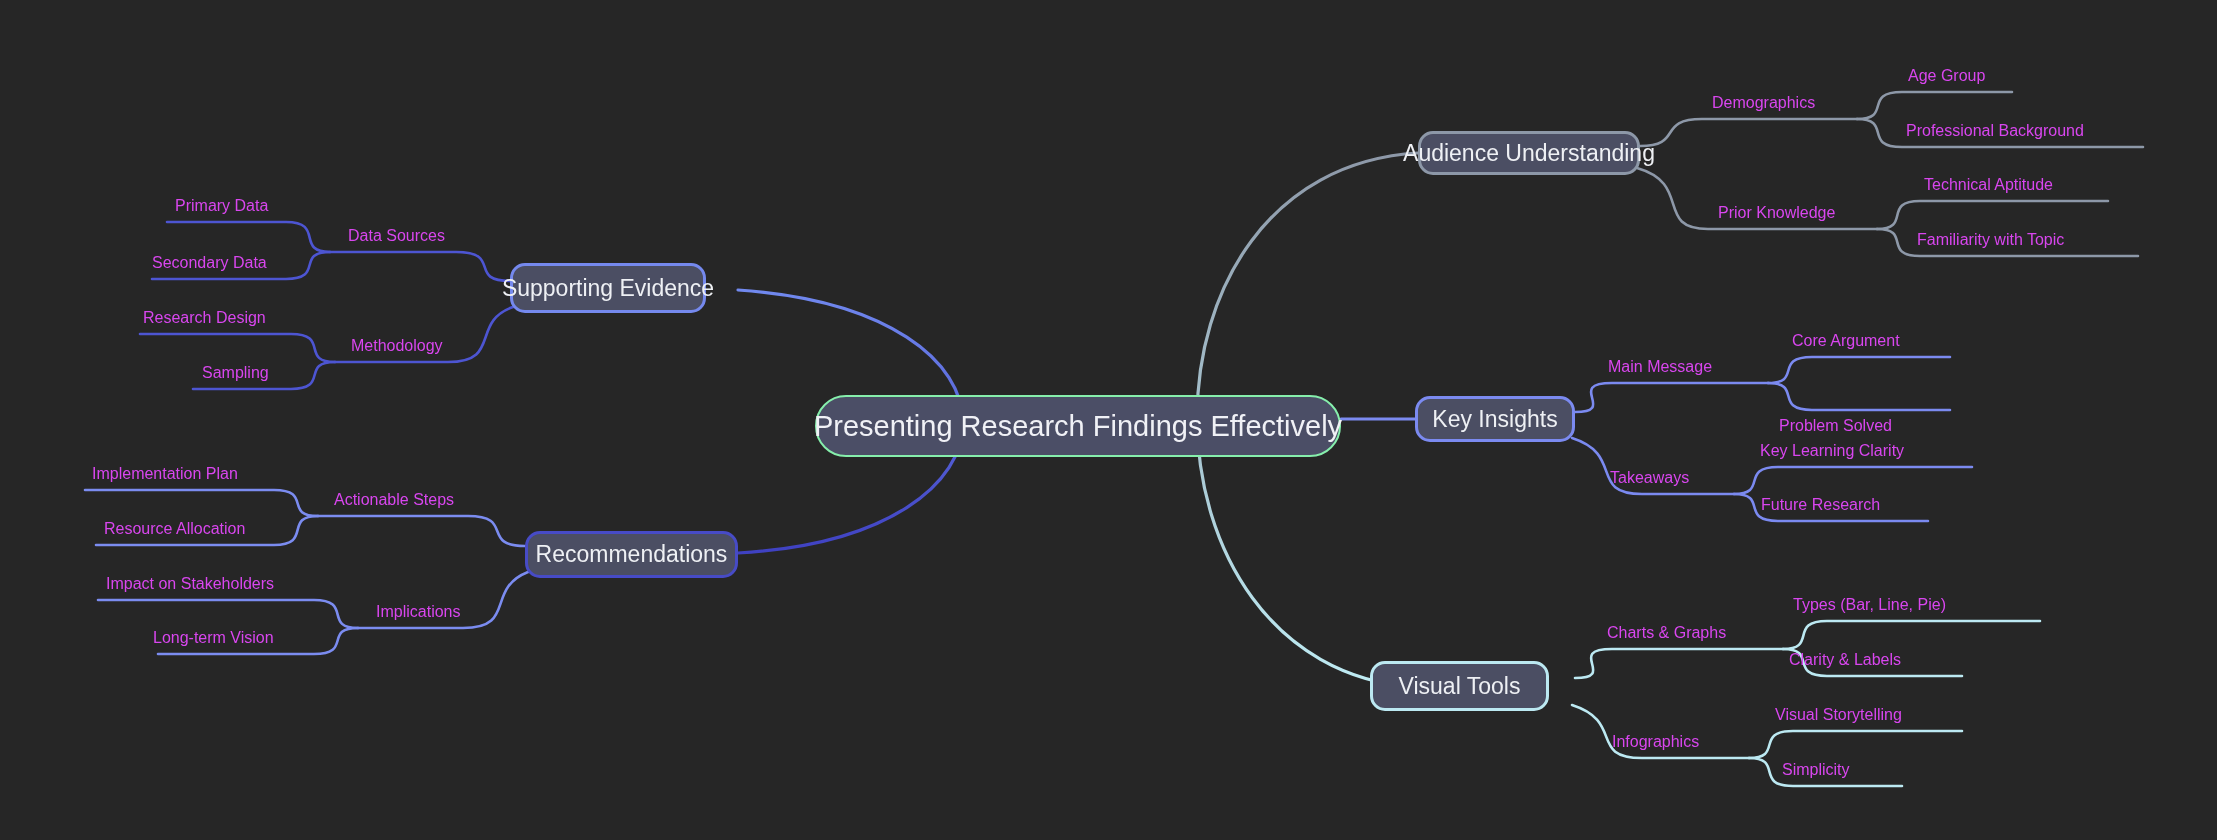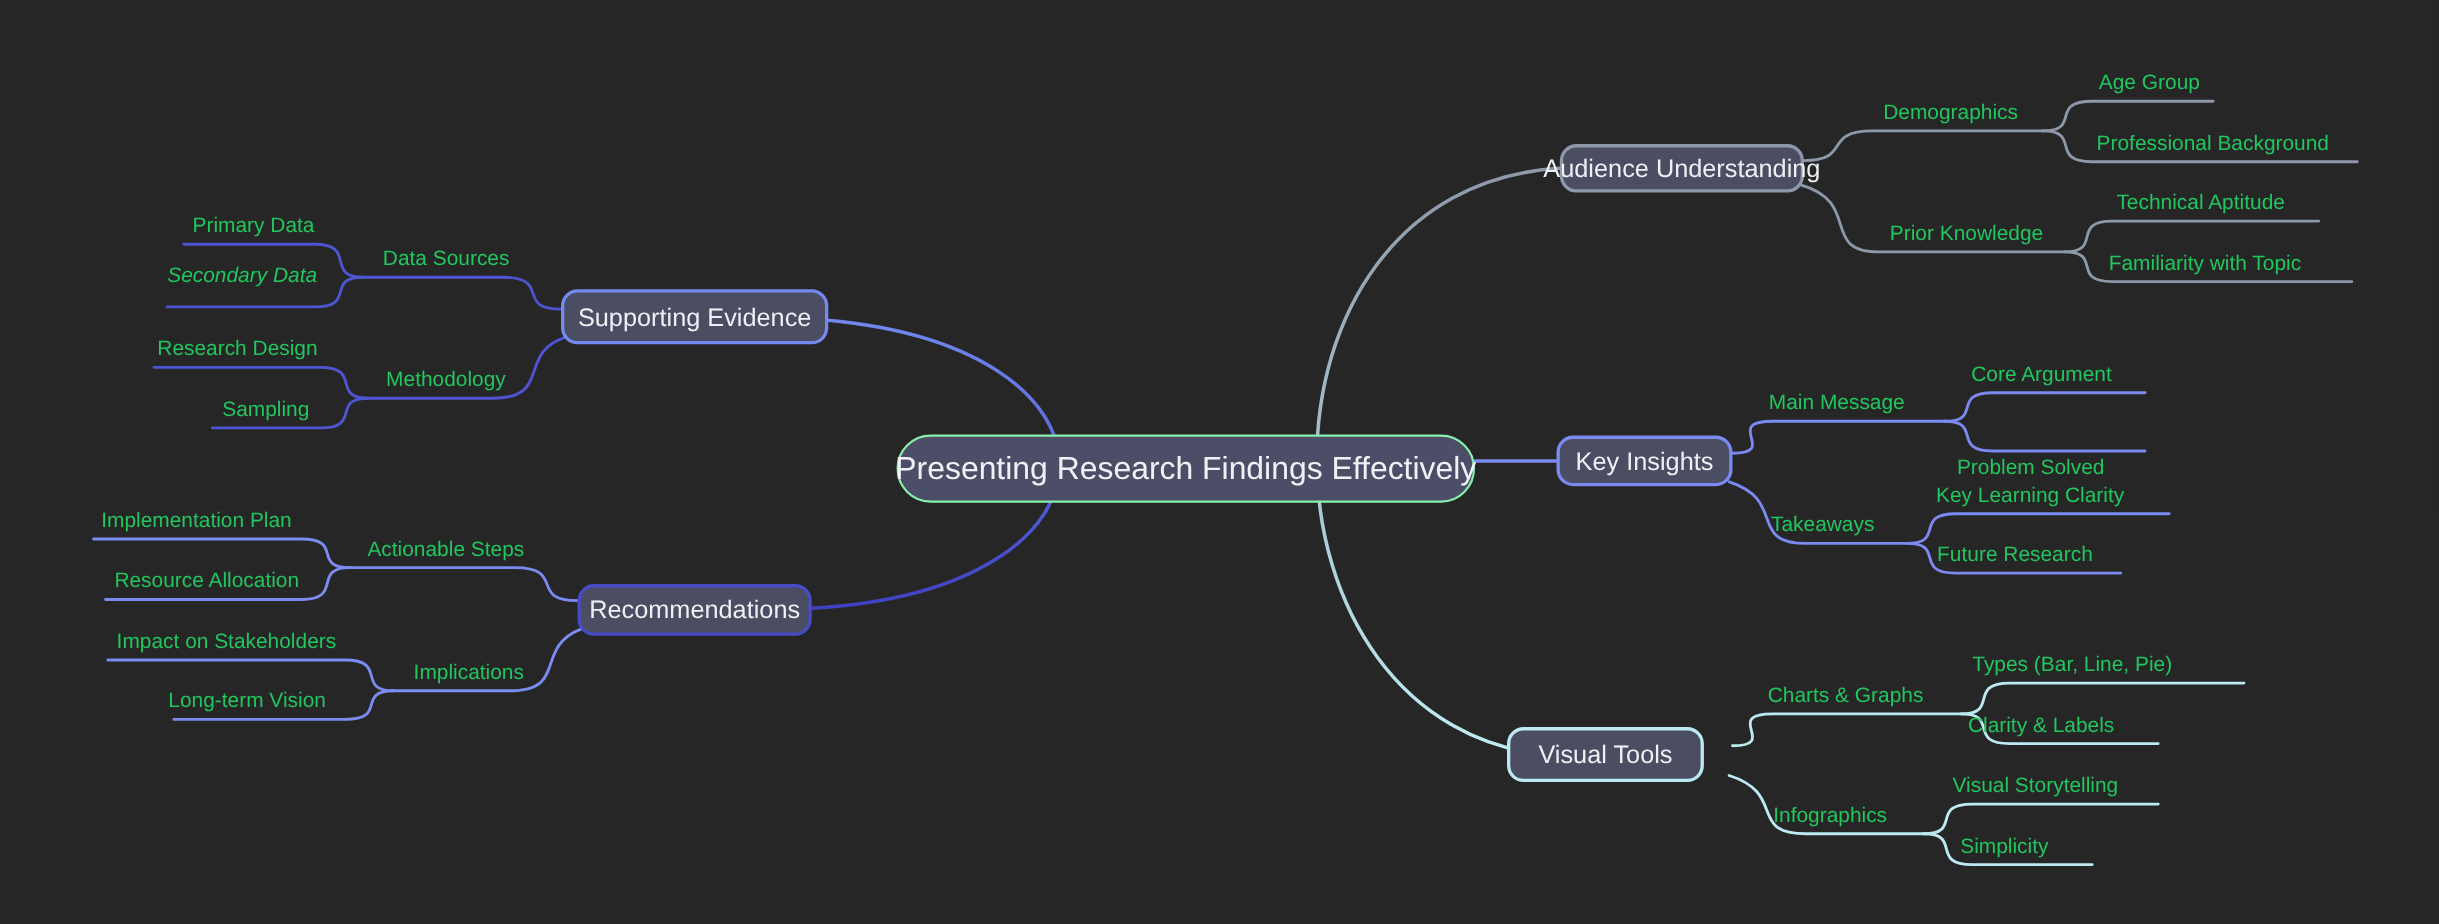--- a/index.html
+++ b/index.html
@@ -11,21 +11,21 @@
   svg.edges{position:absolute;left:0;top:0;z-index:1;}
   svg.edges path{fill:none;stroke-linecap:round;}
   .e-aud{stroke:#8d98a8;stroke-width:2.6;}
   .e-ki {stroke:#7b8af0;stroke-width:2.6;}
   .e-vt {stroke:#bce9f2;stroke-width:2.6;}
   .e-se {stroke:#4d55d2;stroke-width:2.6;}
   .e-rec{stroke:#7b8cf0;stroke-width:2.6;}
   .arc{stroke-width:3.2;}
   .lbl{
     position:absolute;z-index:3;height:32px;line-height:32px;
-    font-size:19px;color:#22c55e;white-space:nowrap;
+    font-size:16px;color:#d946ef;white-space:nowrap;
   }
   .bnode{
     position:absolute;z-index:2;box-sizing:border-box;
     background:#4b4e63;border:3px solid;border-radius:15px;
     display:flex;align-items:center;justify-content:center;
     font-size:23px;color:#eef0f4;white-space:nowrap;
   }
   .root{
     position:absolute;z-index:2;box-sizing:border-box;
     background:#4b4e66;border:2px solid #86efac;border-radius:31px;
@@ -96,21 +96,21 @@
 
   <div class="bnode" style="left:1418px;top:131px;width:222px;height:44px;border-color:#8d98a8;">
     <span>Audience Understanding</span>
   </div>
   <div class="bnode" style="left:1415px;top:396px;width:160px;height:46px;border-color:#7b8af0;">
     <span>Key Insights</span>
   </div>
   <div class="bnode" style="left:1370px;top:661px;width:179px;height:50px;border-color:#bce9f2;">
     <span>Visual Tools</span>
   </div>
-  <div class="bnode" style="left:510px;top:263px;width:243px;height:50px;border-color:#7589ee;">
+  <div class="bnode" style="left:510px;top:263px;width:196px;height:50px;border-color:#7589ee;">
     <span>Supporting Evidence</span>
   </div>
   <div class="bnode" style="left:525px;top:531px;width:213px;height:47px;border-color:#474bc6;">
     <span>Recommendations</span>
   </div>
 
   <div class="lbl" style="left:1712px;top:87px;">Demographics</div>
   <div class="lbl" style="left:1908px;top:60px;">Age Group</div>
   <div class="lbl" style="left:1906px;top:115px;">Professional Background</div>
   <div class="lbl" style="left:1718px;top:197px;">Prior Knowledge</div>
@@ -126,21 +126,21 @@
 
   <div class="lbl" style="left:1607px;top:617px;">Charts &amp; Graphs</div>
   <div class="lbl" style="left:1793px;top:589px;">Types (Bar, Line, Pie)</div>
   <div class="lbl" style="left:1789px;top:644px;">Clarity &amp; Labels</div>
   <div class="lbl" style="left:1612px;top:726px;">Infographics</div>
   <div class="lbl" style="left:1775px;top:699px;">Visual Storytelling</div>
   <div class="lbl" style="left:1782px;top:754px;">Simplicity</div>
 
   <div class="lbl" style="left:348px;top:220px;">Data Sources</div>
   <div class="lbl" style="left:175px;top:190px;">Primary Data</div>
-  <div class="lbl" style="left:152px;top:235px;font-style:italic;">Secondary Data</div>
+  <div class="lbl" style="left:152px;top:247px;">Secondary Data</div>
   <div class="lbl" style="left:351px;top:330px;">Methodology</div>
   <div class="lbl" style="left:143px;top:302px;">Research Design</div>
   <div class="lbl" style="left:202px;top:357px;">Sampling</div>
 
   <div class="lbl" style="left:334px;top:484px;">Actionable Steps</div>
   <div class="lbl" style="left:92px;top:458px;">Implementation Plan</div>
   <div class="lbl" style="left:104px;top:513px;">Resource Allocation</div>
   <div class="lbl" style="left:376px;top:596px;">Implications</div>
   <div class="lbl" style="left:106px;top:568px;">Impact on Stakeholders</div>
   <div class="lbl" style="left:153px;top:622px;">Long-term Vision</div>

